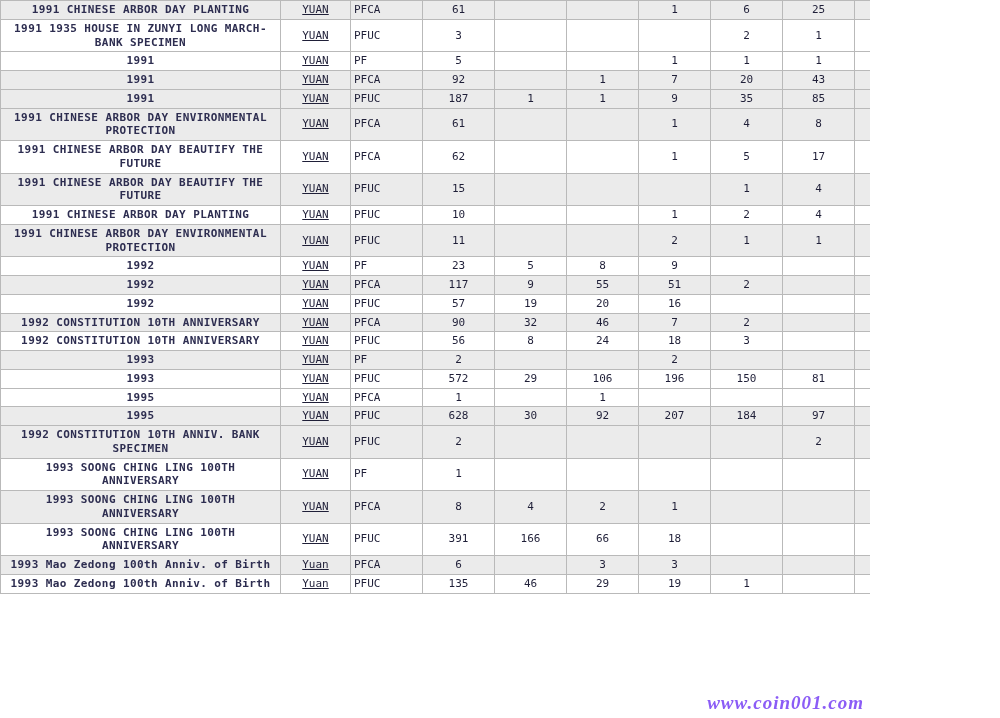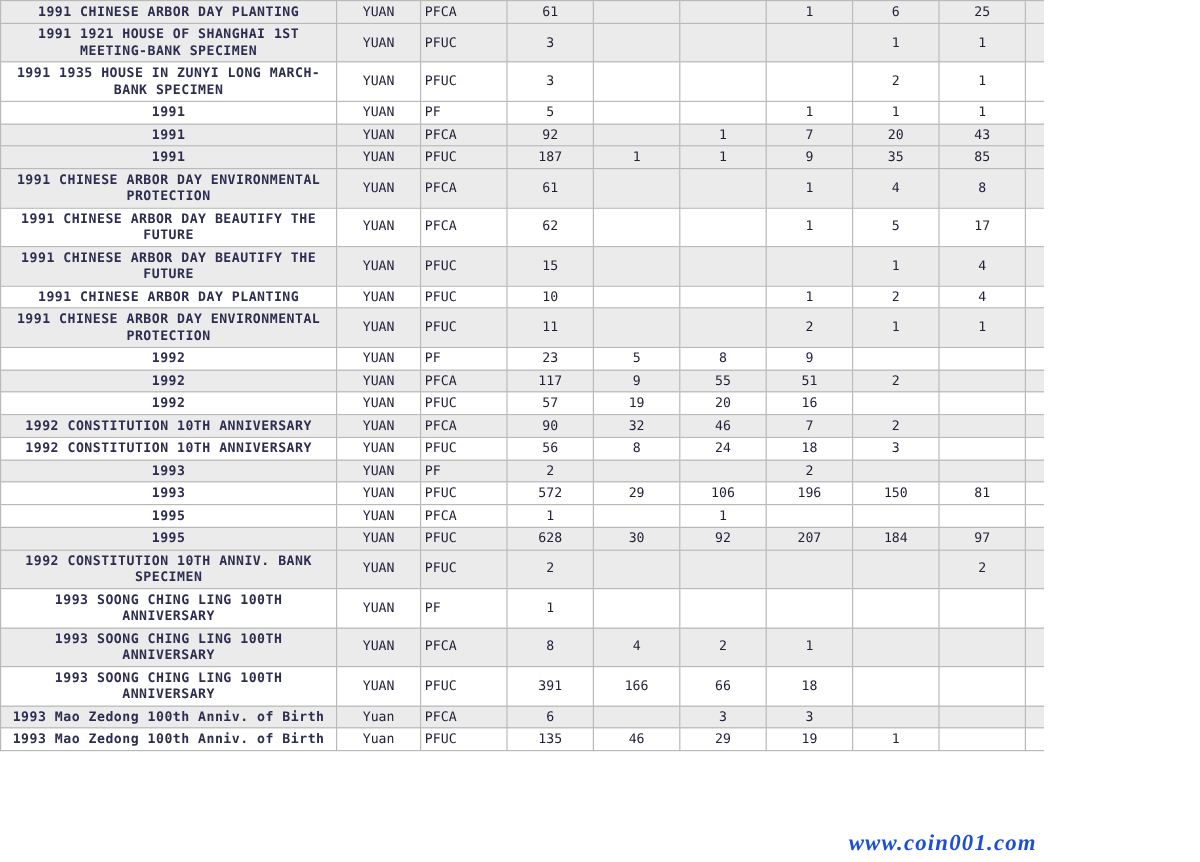--- a/index.html
+++ b/index.html
@@ -46,20 +46,21 @@
   td.desc {
     text-align: center;
     font-weight: bold;
     letter-spacing: 0.4px;
     color: #2d2d50;
     padding: 3px 4px;
   }
   td.cur {
     text-align: center;
     color: #1f1f38;
+    text-decoration: underline;
   }
   td.grade {
     text-align: left;
     color: #1f1f38;
   }
   td.num {
     text-align: center;
     color: #1f1f38;
   }
   tr.shade td { background: #ebebeb; }
@@ -67,21 +68,21 @@
 
   .watermark {
     position: absolute;
     right: 6px;
     bottom: 4px;
     font-family: "Liberation Serif", serif;
     font-size: 19px;
     font-weight: bold;
     font-style: italic;
     letter-spacing: 1px;
-    color: #1d4ed8;
+    color: #8b5cf6;
     text-shadow: 0 1px 0 rgba(255,255,255,0.6);
     white-space: nowrap;
     pointer-events: none;
   }
 </style>
 </head>
 <body>
 
 <div id="page">
   <table class="coin-table">
@@ -105,33 +106,20 @@
           <td class="grade">PFCA</td>
           <td class="num">61</td>
           <td class="num"></td>
           <td class="num"></td>
           <td class="num">1</td>
           <td class="num">6</td>
           <td class="num">25</td>
           <td class="num">29</td>
           <td class="num"></td>
         </tr>
-        <tr class="shade">
-          <td class="desc">1991 1921 HOUSE OF SHANGHAI 1ST MEETING-BANK SPECIMEN</td>
-          <td class="cur">YUAN</td>
-          <td class="grade">PFUC</td>
-          <td class="num">3</td>
-          <td class="num"></td>
-          <td class="num"></td>
-          <td class="num"></td>
-          <td class="num">1</td>
-          <td class="num">1</td>
-          <td class="num">1</td>
-          <td class="num"></td>
-        </tr>
         <tr class="plain">
           <td class="desc">1991 1935 HOUSE IN ZUNYI LONG MARCH-BANK SPECIMEN</td>
           <td class="cur">YUAN</td>
           <td class="grade">PFUC</td>
           <td class="num">3</td>
           <td class="num"></td>
           <td class="num"></td>
           <td class="num"></td>
           <td class="num">2</td>
           <td class="num">1</td>

